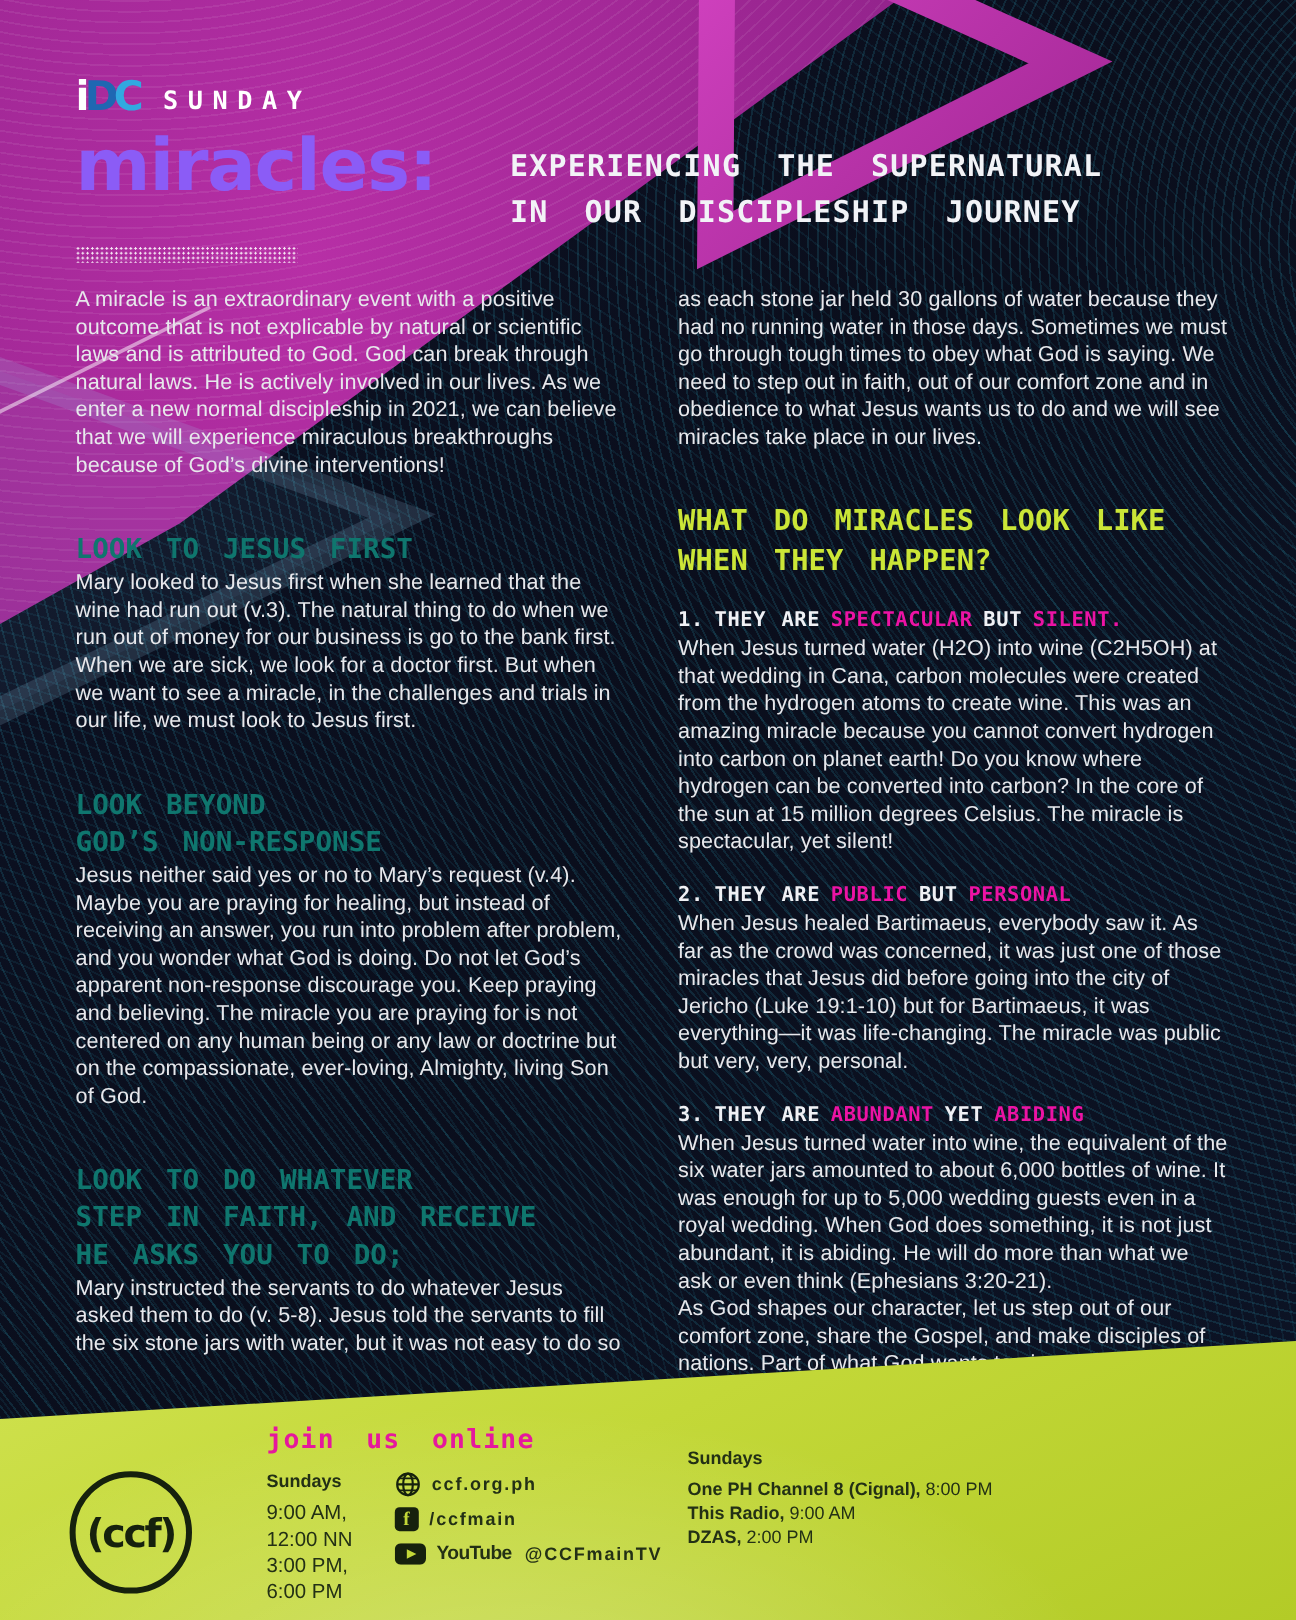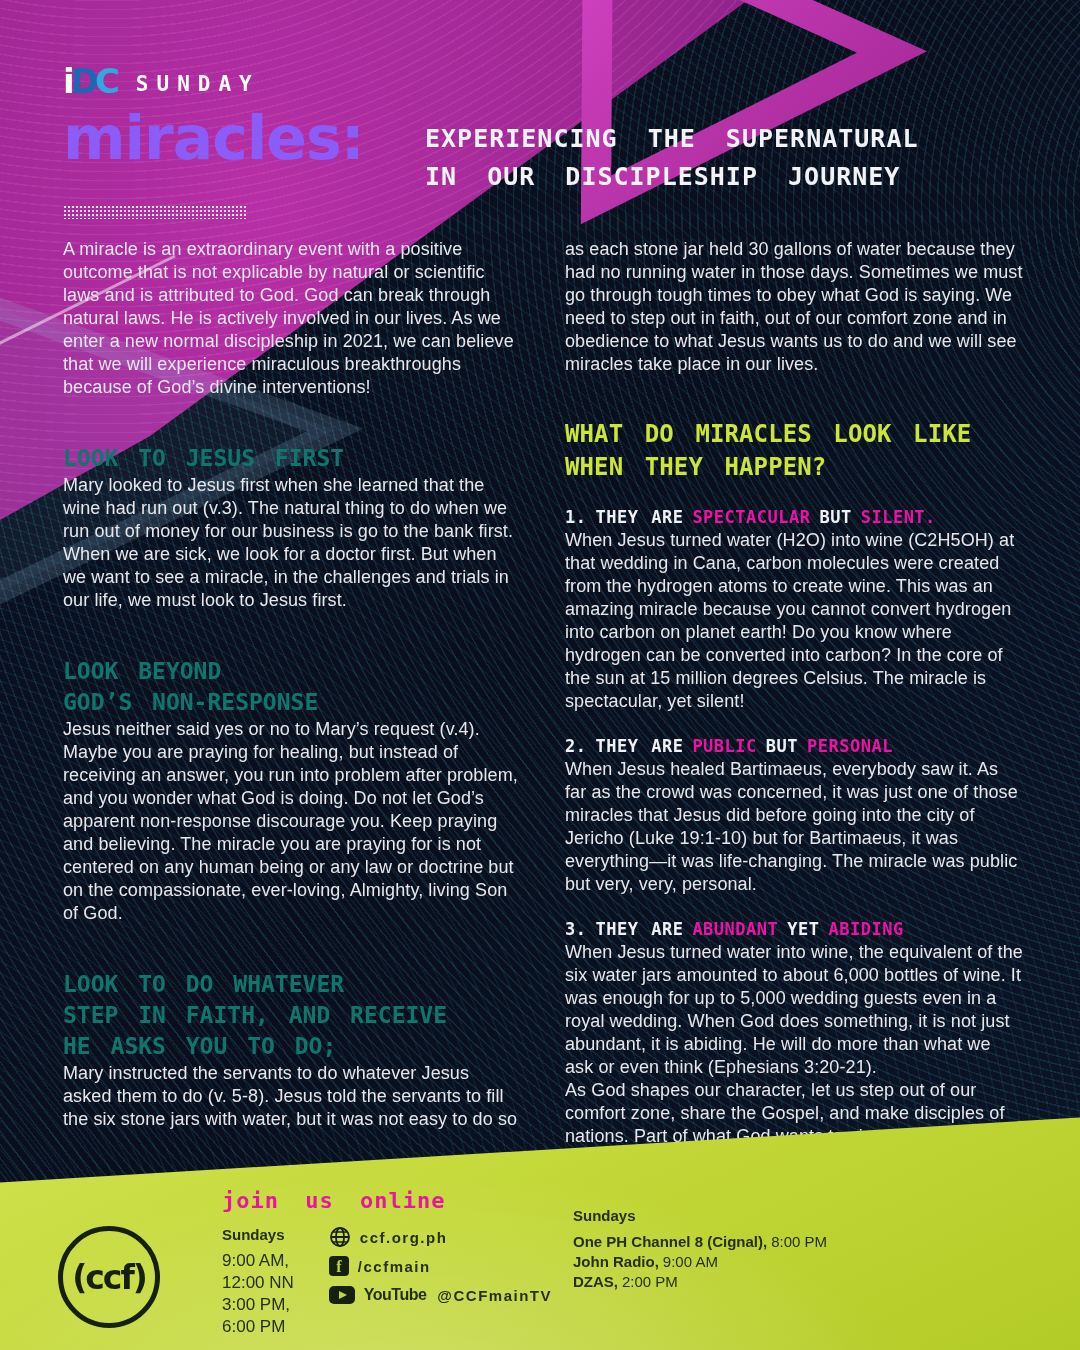--- a/index.html
+++ b/index.html
@@ -224,18 +224,18 @@
             <span class="f-link-text">@CCFmainTV</span>
           </div>
         </div>
       </div>
     </div>
 
     <div class="f-block f-tv">
       <div class="f-day" style="margin-top:10px;">Sundays</div>
       <div class="f-channels">
         <div><span class="ch-name">One PH Channel 8 (Cignal),</span><span class="ch-time">8:00 PM</span></div>
-        <div><span class="ch-name">John Radio,</span><span class="ch-time">9:00 AM</span></div>
+        <div><span class="ch-name">This Radio,</span><span class="ch-time">9:00 AM</span></div>
         <div><span class="ch-name">DZAS,</span><span class="ch-time">2:00 PM</span></div>
       </div>
     </div>
   </div>
 </div>
 
 </body></html>

